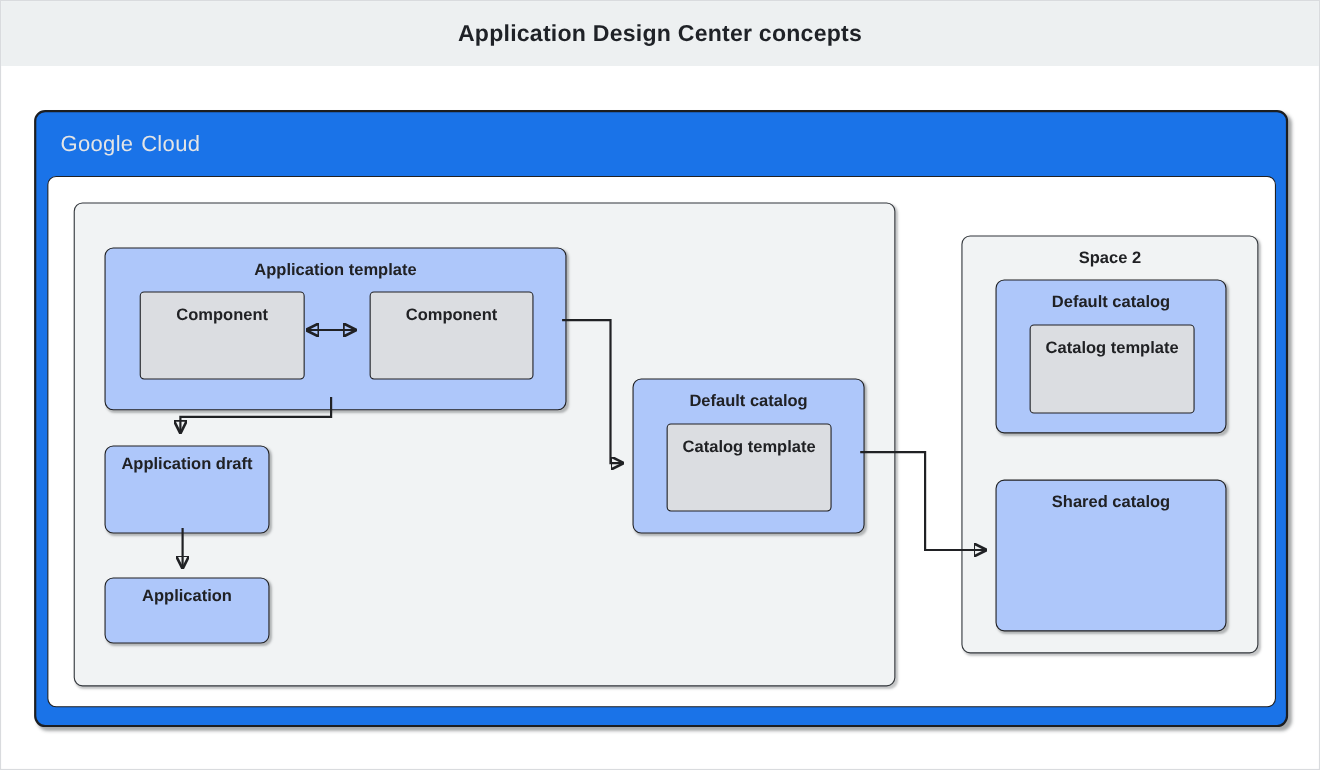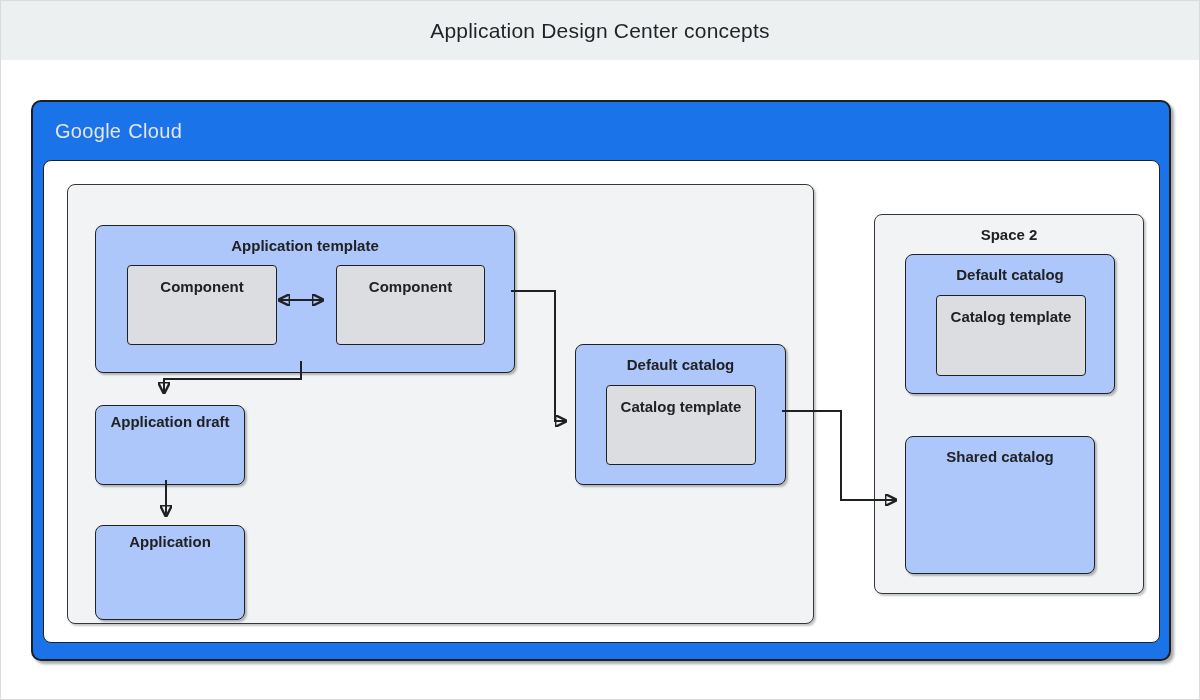--- a/index.html
+++ b/index.html
@@ -19,21 +19,21 @@
     position: absolute;
     left: 0; top: 0;
     width: 100%; height: 59px;
     background: #edf0f1;
   }
   .page-title {
     width: 100%;
     text-align: center;
     line-height: 59px;
     font-size: 21px;
-    font-weight: 400;
+    font-weight: 700;
     color: #1f2227;
     letter-spacing: 0.2px;
   }
 
   .gc-frame {
     position: absolute;
     left: 30px; top: 99px;
     width: 1140px; height: 561px;
     background: #1a73e8;
     border: 2px solid #1c1e21;
@@ -104,28 +104,28 @@
     white-space: nowrap;
   }
   .gray-box .box-label { top: 12px; }
   .small-blue .box-label { top: 7px; }
 
   
   .app-template        { left: 27px;  top: 40px;  width: 420px; height: 148px; }
   .component-1         { left: 31px;  top: 39px;  width: 150px; height: 80px; }
   .component-2         { left: 240px; top: 39px;  width: 149px; height: 80px; }
   .app-draft           { left: 27px;  top: 220px; width: 150px; height: 80px; }
-  .application-box     { left: 27px;  top: 340px; width: 150px; height: 95px; }
+  .application-box     { left: 27px;  top: 340px; width: 150px; height: 60px; }
   .default-catalog-mid { left: 507px; top: 159px; width: 211px; height: 141px; }
   .catalog-template-mid{ left: 30px;  top: 40px;  width: 150px; height: 80px; }
 
   
   .default-catalog-2   { left: 30px; top: 39px;  width: 210px; height: 140px; }
   .catalog-template-2  { left: 30px; top: 40px;  width: 150px; height: 81px; }
-  .shared-catalog      { left: 30px; top: 221px; width: 190px; height: 138px; padding-left: 40px; }
+  .shared-catalog      { left: 30px; top: 221px; width: 210px; height: 138px; padding-left: 40px; }
   .shared-template     { left: 30px; top: 38px;  width: 150px; height: 81px; }
 
   .arrows {
     position: absolute;
     left: 0; top: 0;
     width: 1200px; height: 700px;
     pointer-events: none;
   }
   .arrows path, .arrows line {
     stroke: #202124;

